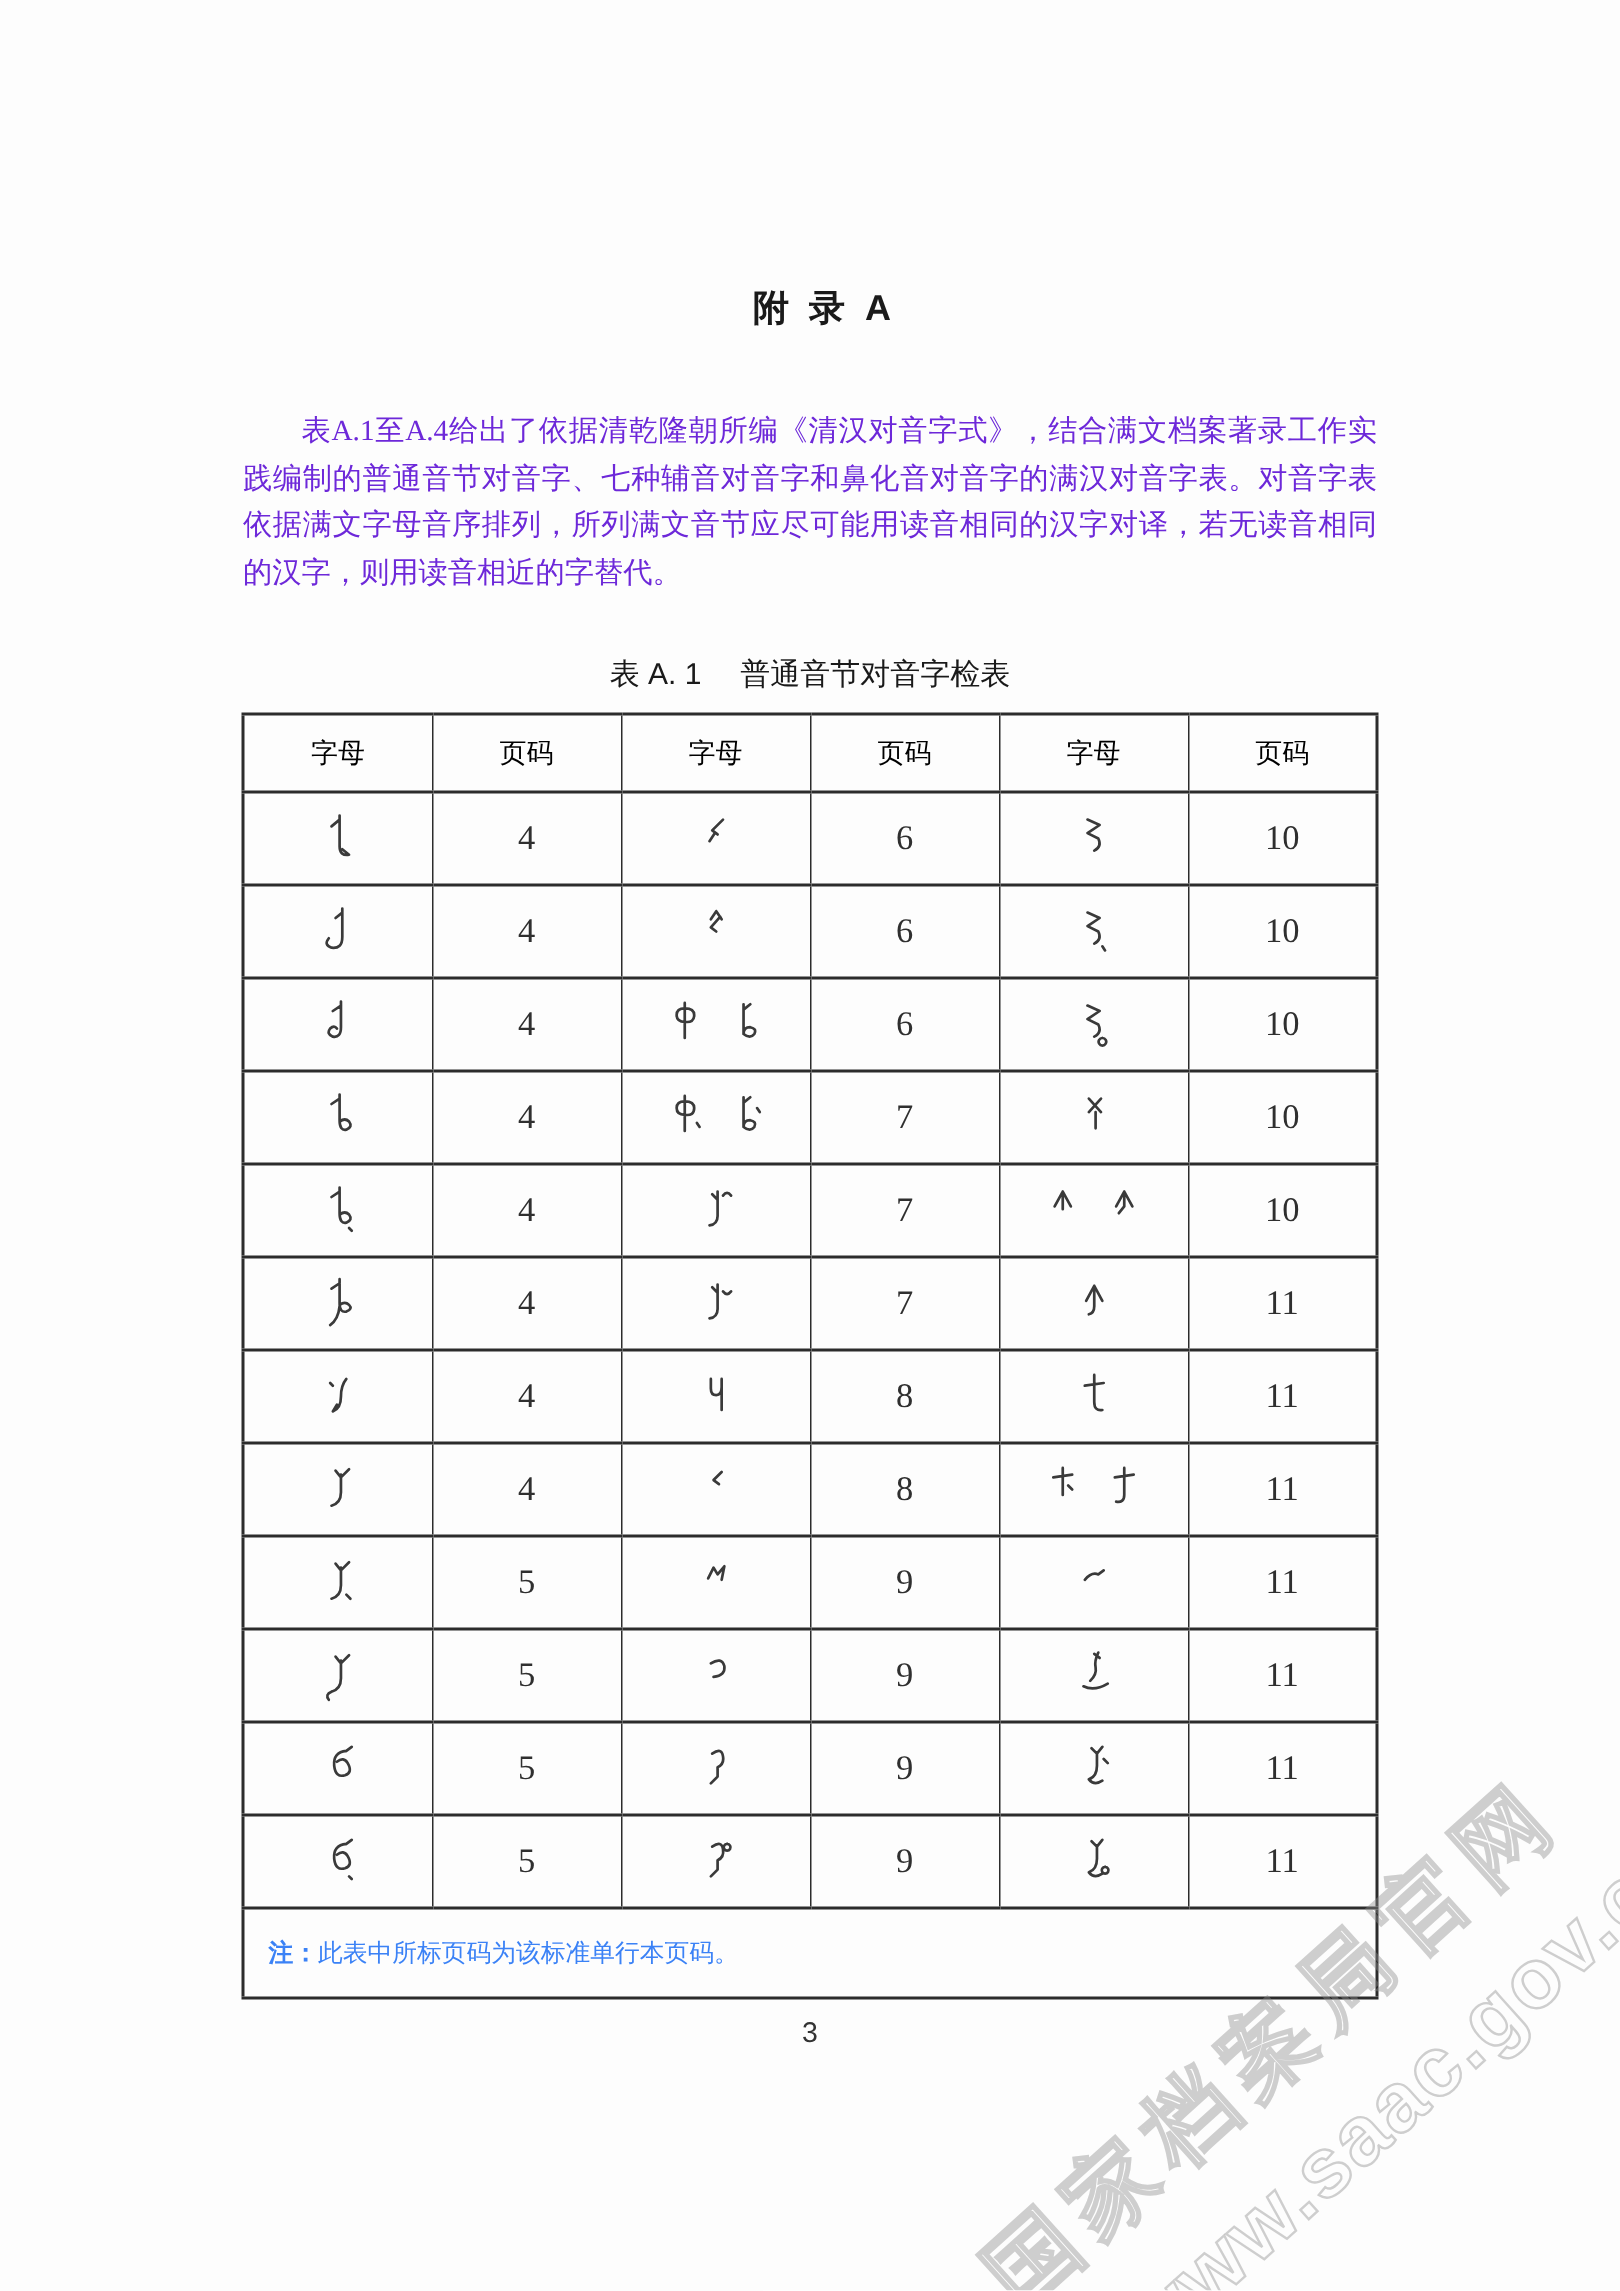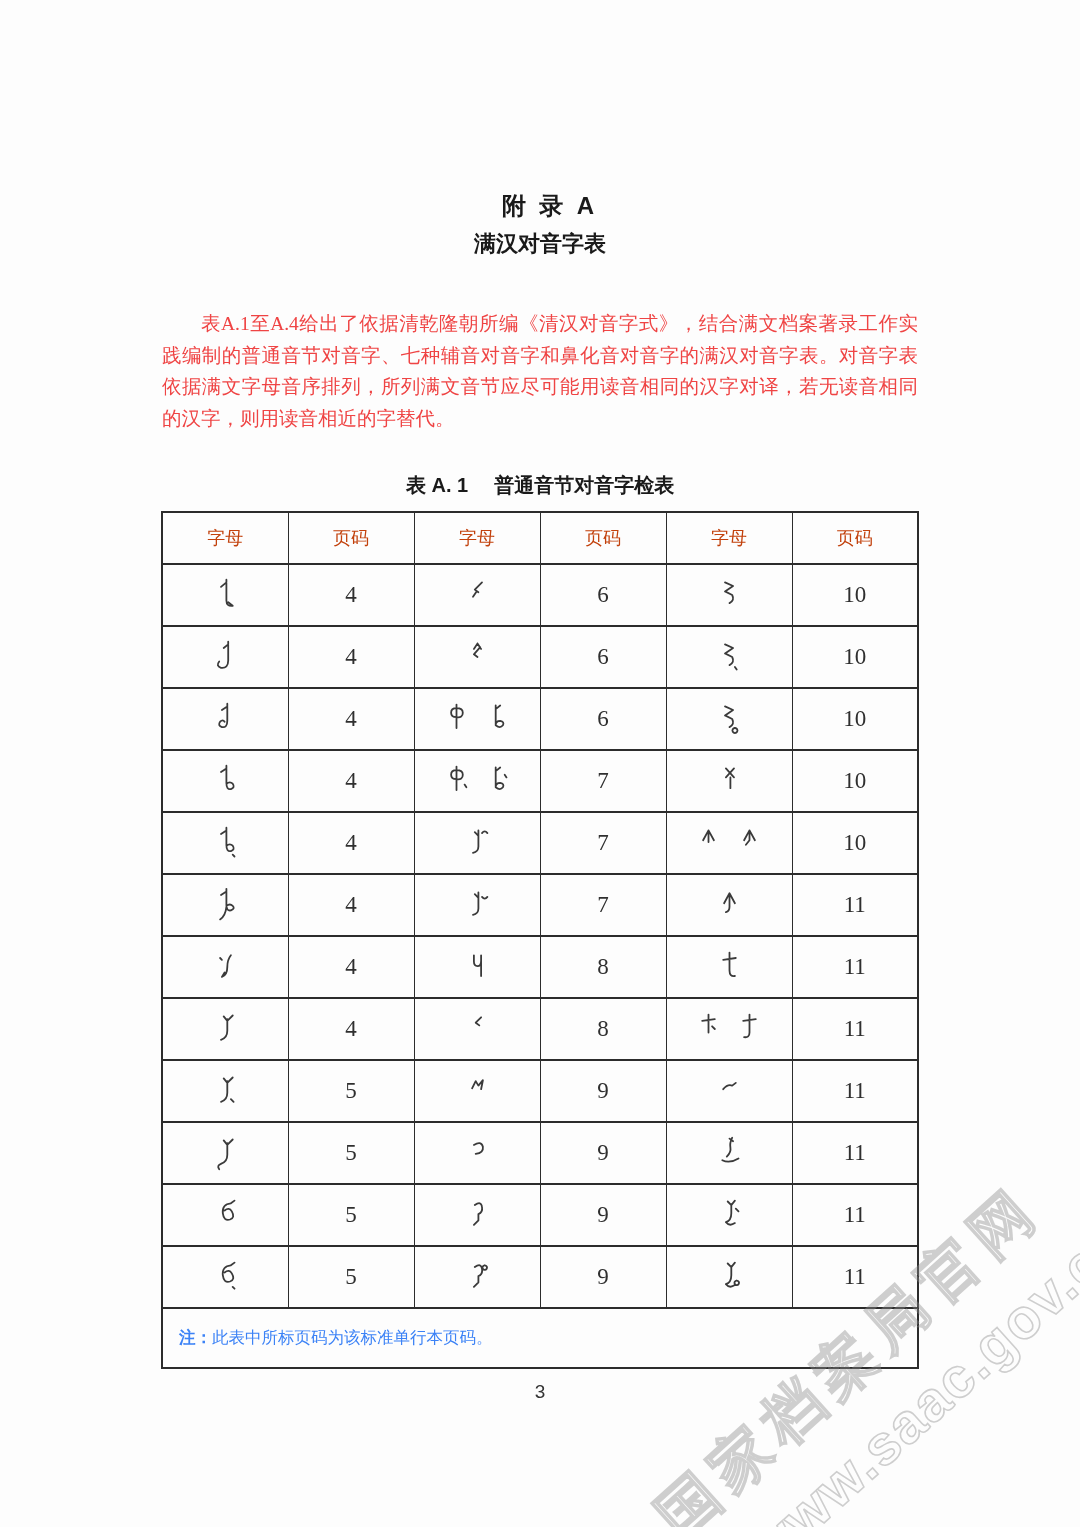--- a/index.html
+++ b/index.html
@@ -10,37 +10,37 @@
   }
   
   .heading{margin-top:186px; text-align:center;
     font-family:"Liberation Sans","DejaVu Sans",sans-serif; font-weight:700; color:#1a1a1a;}
   .heading .t1{font-size:24px; line-height:40px; white-space:pre;padding-left:16px;}
   .heading .t2{font-size:22px; line-height:38px;}
   .heading .t3{font-size:22px; line-height:36px;}
   
   .intro{
     width:756px; margin:46px auto 0; font-size:19.5px; line-height:31.5px;
-    text-align:justify; text-indent:2em; color:#ef4444;
+    text-align:justify; text-indent:2em; color:#6d28d9;
   }
   
   .caption{margin-top:38px; text-align:center;
-    font-family:"Liberation Sans","DejaVu Sans",sans-serif; font-weight:700;
+    font-family:"Liberation Sans","DejaVu Sans",sans-serif; font-weight:400;
     font-size:20px; color:#1a1a1a;}
   .caption .cap-label{margin-right:26px;}
   
   table.idx{
     width:758px; margin:12px auto 0; border-collapse:collapse; table-layout:fixed;
     border:2px solid #2c2c2c;
   }
   table.idx th, table.idx td{
     border:1px solid #2c2c2c; border-top-width:2px; border-bottom-width:2px;
     text-align:center; vertical-align:middle; padding:0;
   }
-  table.idx th{height:50px; font-weight:400; font-size:18px; color:#c2410c;}
+  table.idx th{height:50px; font-weight:400; font-size:18px; color:#000000;}
   table.idx td{height:60px;}
   td.num{font-size:23px; color:#2f2f2f; font-family:"Liberation Serif","DejaVu Serif",serif;}
   td.letter svg{width:27px; height:36px; vertical-align:middle; margin:0 7px;}
   td.letter path{fill:none; stroke:#3a3a3a; stroke-width:2; stroke-linecap:round; stroke-linejoin:round;}
   tr.note-row td{
     height:58px; text-align:left; padding-left:16px;
     font-family:"Liberation Sans","DejaVu Sans",sans-serif; font-size:16.5px; color:#3b82f6;
   }
   tr.note-row .note-label{font-weight:700;}
   
@@ -58,21 +58,20 @@
   .watermark .wm-cn{font-size:60px; letter-spacing:10px; font-weight:700;}
   .watermark .wm-url{font-size:56px; letter-spacing:2px; margin-top:10px; margin-left:46px; font-weight:700;}
 </style>
 </head>
 <body>
 
 <div class="page">
 
   <div class="heading">
     <div class="t1">附  录  A</div>
-    <div class="t3">满汉对音字表</div>
   </div>
 
   <p class="intro">表A.1至A.4给出了依据清乾隆朝所编《清汉对音字式》，结合满文档案著录工作实践编制的普通音节对音字、七种辅音对音字和鼻化音对音字的满汉对音字表。对音字表依据满文字母音序排列，所列满文音节应尽可能用读音相同的汉字对译，若无读音相同的汉字，则用读音相近的字替代。</p>
 
   <div class="caption">
     <span class="cap-label">表 A. 1</span><span>普通音节对音字检表</span>
   </div>
 
   <table class="idx">
     <thead>

